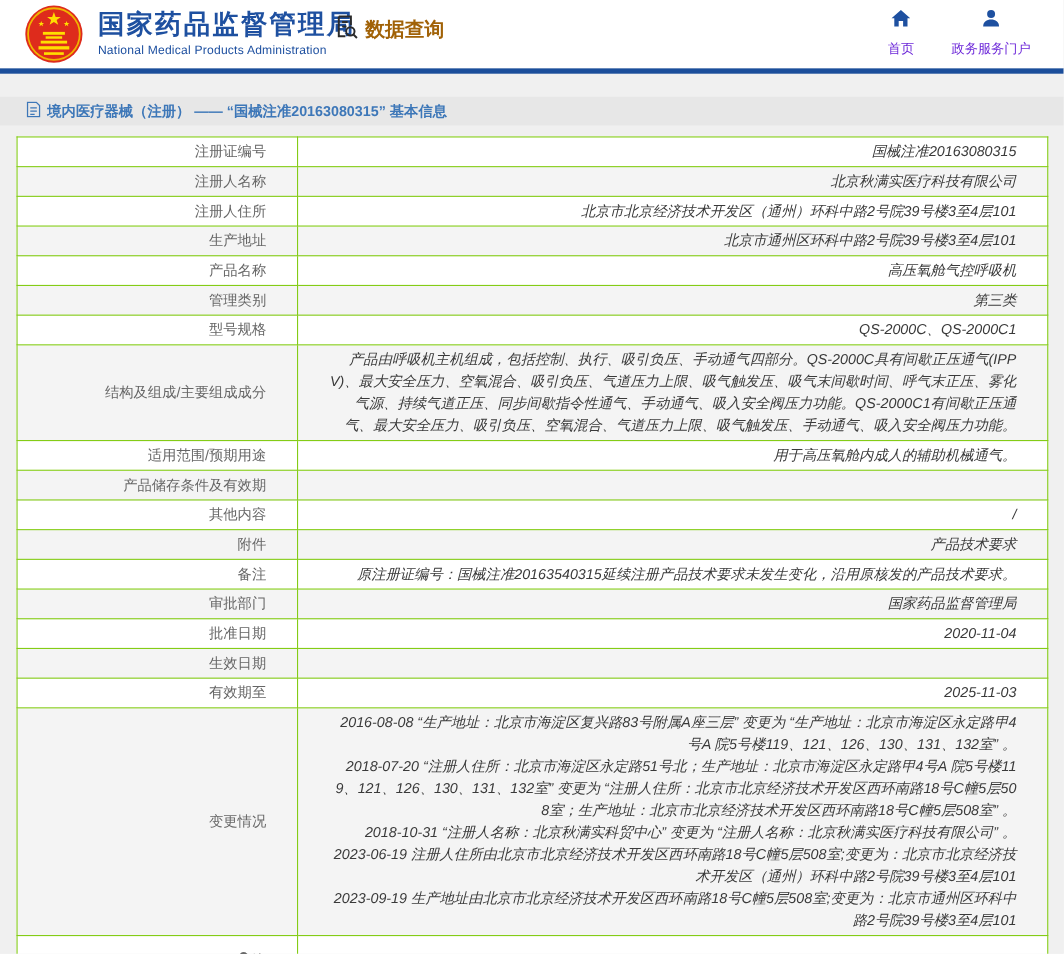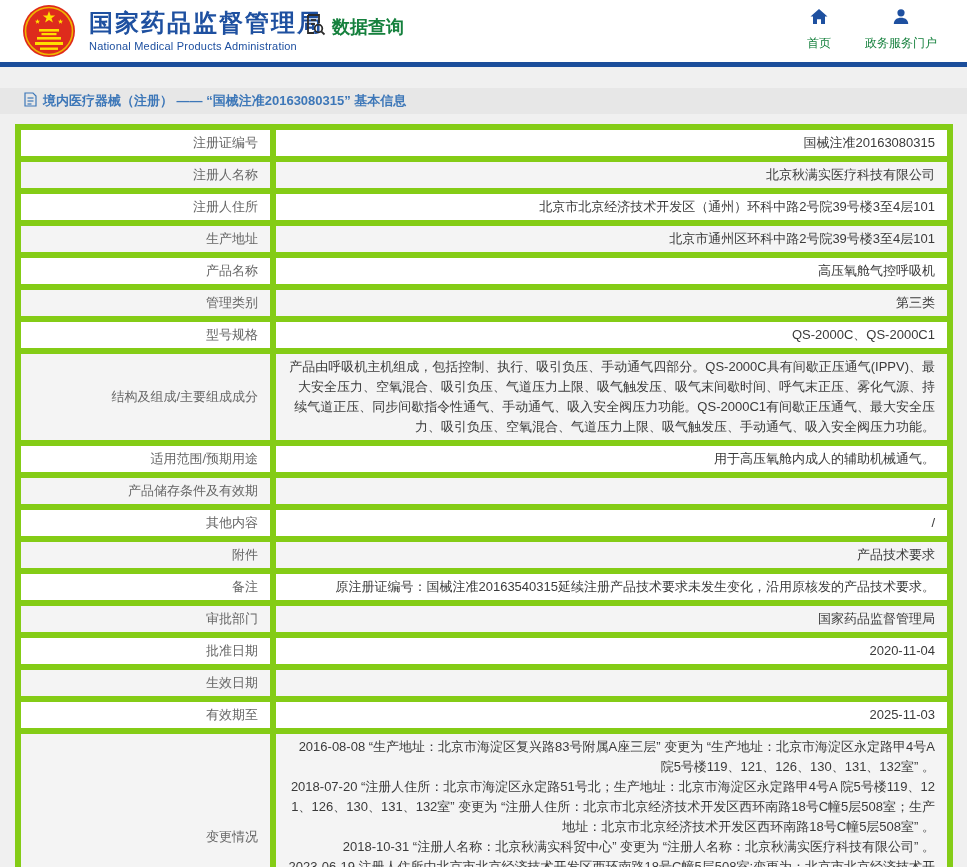--- a/index.html
+++ b/index.html
@@ -10,49 +10,49 @@
     font-family: "Liberation Sans", "DejaVu Sans", sans-serif;
     overflow: hidden;
   }
   
   .header { position: relative; width: 100%; height: 62px; background: #ffffff; }
   .brand { position: absolute; left: 22px; top: 4px; display: flex; align-items: flex-start; }
   .emblem { width: 54px; height: 54px; flex: 0 0 auto; }
   .brand-text { margin-left: 13px; padding-top: 6px; }
   .brand-cn { color: #1e50a0; font-size: 24px; font-weight: bold; letter-spacing: 2px; line-height: 26px; white-space: nowrap; }
   .brand-en { color: #1e50a0; font-size: 11px; margin-top: 4px; letter-spacing: 0.2px; white-space: nowrap; }
-  .data-query { position: absolute; left: 303px; top: 12px; display: flex; align-items: center; color: #15803d; font-size: 18px; font-weight: bold; }
+  .data-query { position: absolute; left: 303px; top: 12px; display: flex; align-items: center; color: #a16207; font-size: 18px; font-weight: bold; }
   .data-query svg { margin-right: 5px; }
   .top-nav { position: absolute; right: 30px; top: 7px; display: flex; gap: 34px; }
   .nav-item { display: flex; flex-direction: column; align-items: center; cursor: pointer; }
-  .nav-item .nav-label { font-size: 12px; color: #15803d; margin-top: 4px; white-space: nowrap; }
+  .nav-item .nav-label { font-size: 12px; color: #6d28d9; margin-top: 4px; white-space: nowrap; }
   
   .blue-bar { width: 100%; height: 5px; background: #1b4e9b; }
   
   .page-title-bar {
     margin-top: 21px; height: 26px; width: 100%;
     background: #e7e7e7;
     display: flex; align-items: center;
     padding-left: 24px;
     color: #3d77b8; font-size: 13px; font-weight: bold;
   }
   .page-title-bar svg { margin-right: 6px; flex: 0 0 auto; }
   
   .table-wrap { margin: 10px 14px 0 15px; }
   table.info { width: 938px; border-collapse: collapse; background: #ffffff; table-layout: fixed; }
   table.info tr:nth-child(even) { background: #f4f4f4; }
   table.info td {
-    border: 6px solid #84cc16;
+    border: 1px solid #84cc16;
     font-size: 13px; line-height: 20px;
-    padding: 3px 12px;
+    padding: 3px 28px;
     vertical-align: middle;
     text-align: right;
   }
   td.cell-label { width: 255px; text-align: right; color: #666; }
-  td.cell-value { color: #3a3a3a; white-space: pre-line; word-break: break-all; }
+  td.cell-value { color: #3a3a3a; white-space: pre-line; word-break: break-all; font-style: italic; }
   .bulb { display: inline-block; vertical-align: -2px; margin-right: 2px; }
 </style>
 </head>
 <body>
 
 <div class="header">
   <div class="brand">
     <span>
       <svg class="emblem" viewBox="0 0 54 54">
         <circle cx="27" cy="27" r="26" fill="#de2b1c"></circle>

